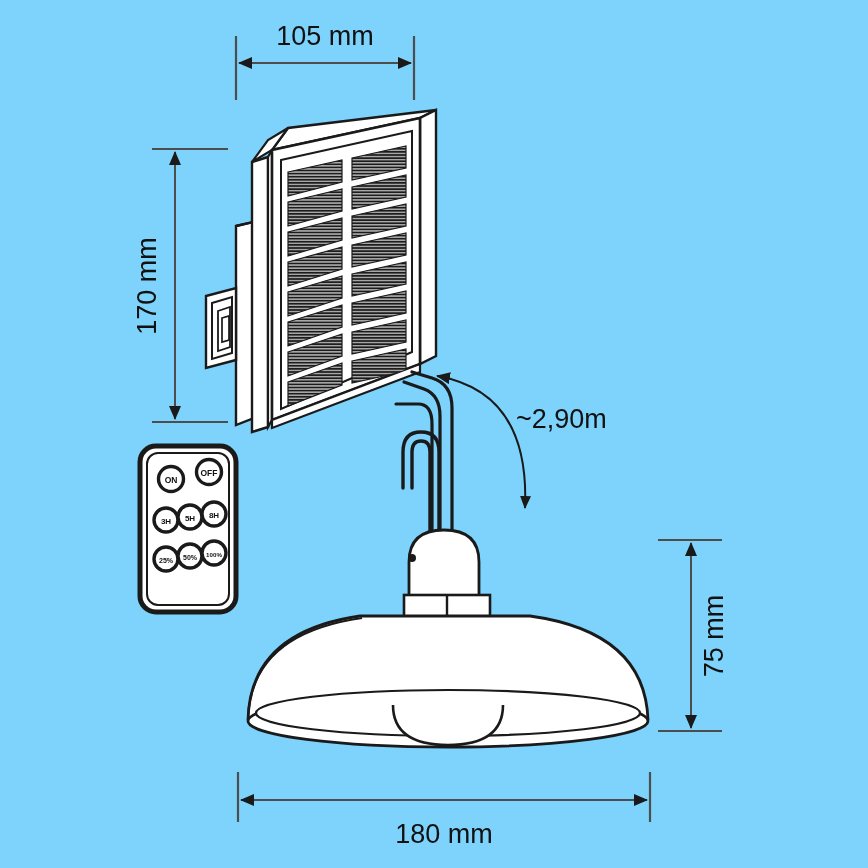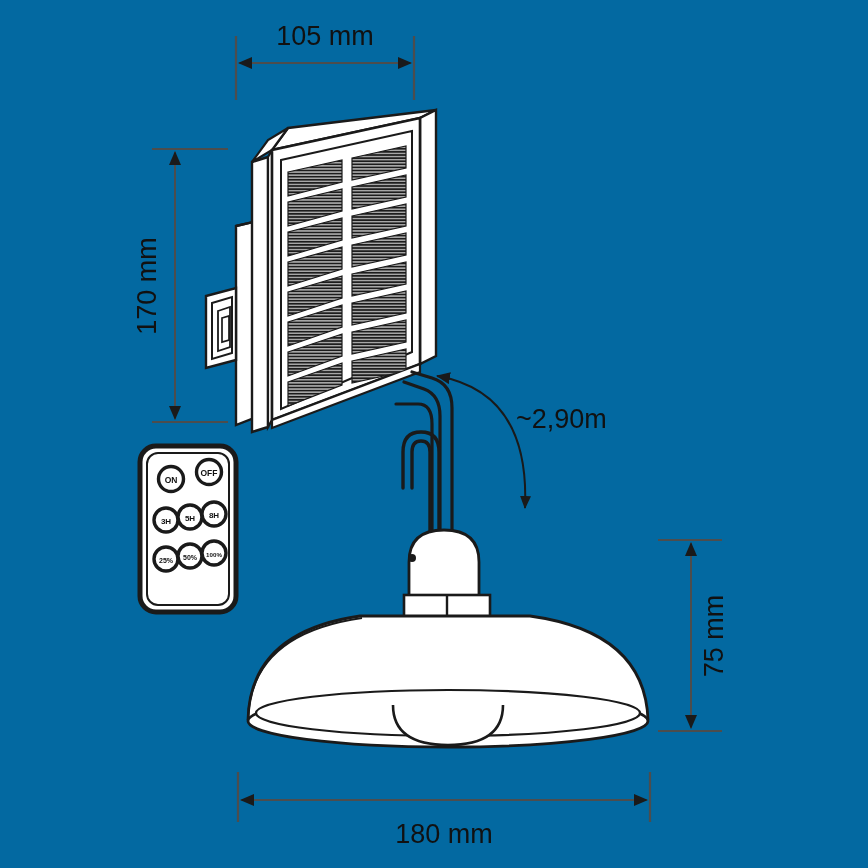--- a/index.html
+++ b/index.html
@@ -10,21 +10,21 @@
   body {
     width: 868px;
     height: 868px;
     overflow: hidden;
     font-family: "Liberation Sans", sans-serif;
   }
   #stage {
     position: relative;
     width: 868px;
     height: 868px;
-    background: #0369a1;
+    background: #7dd3fc;
   }
   #stage svg {
     position: absolute;
     top: 0;
     left: 0;
   }
   .dim-label {
     font-family: "Liberation Sans", sans-serif;
     font-size: 27px;
     fill: #111111;

